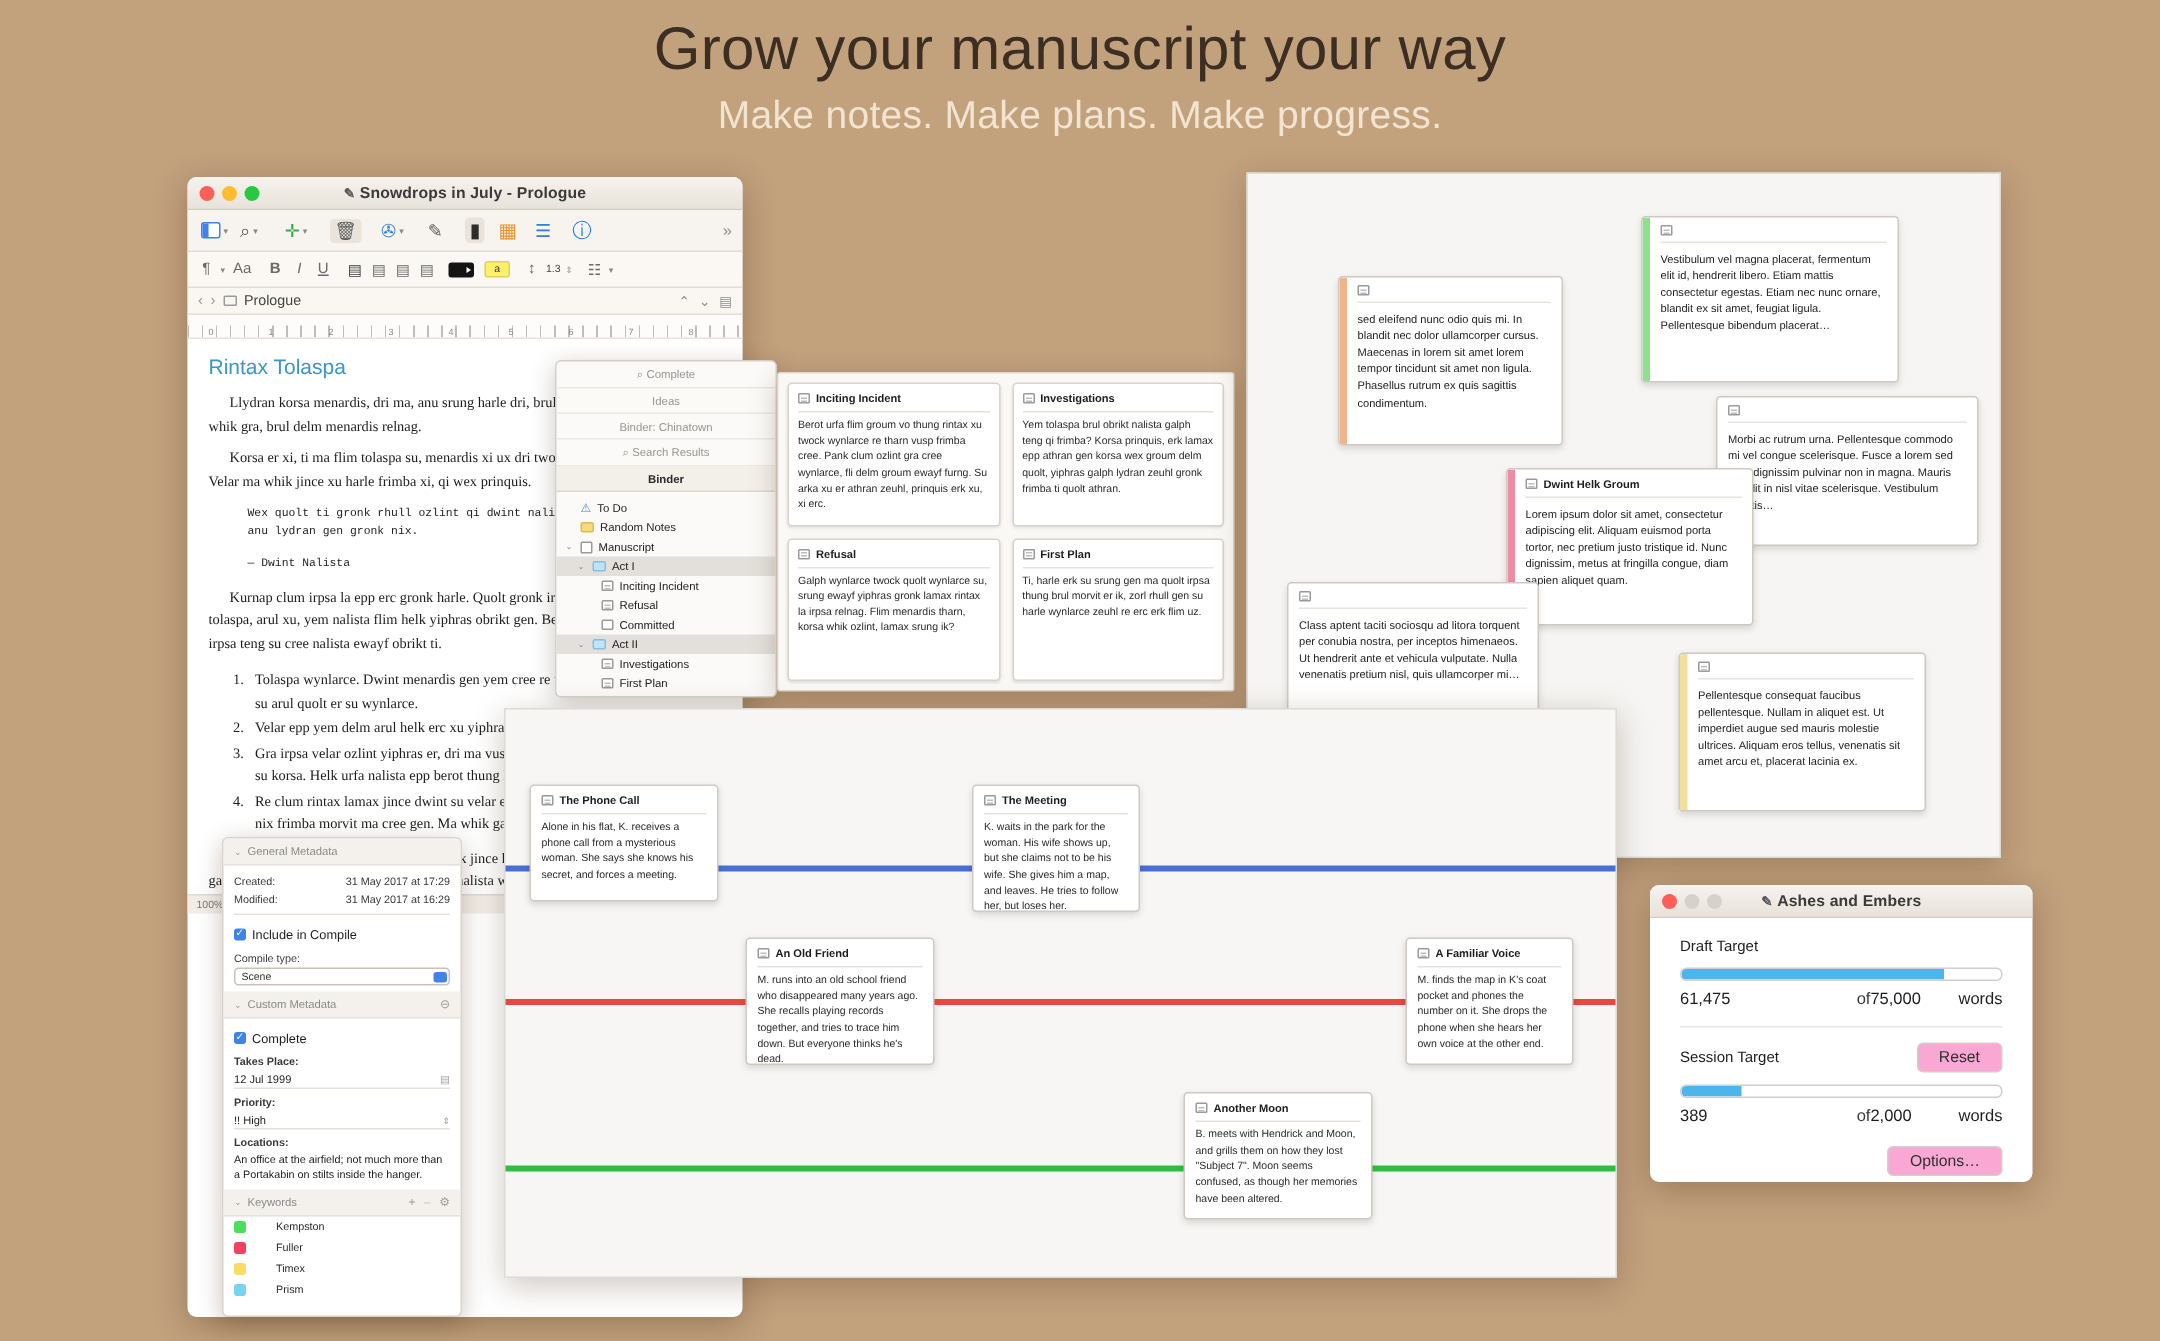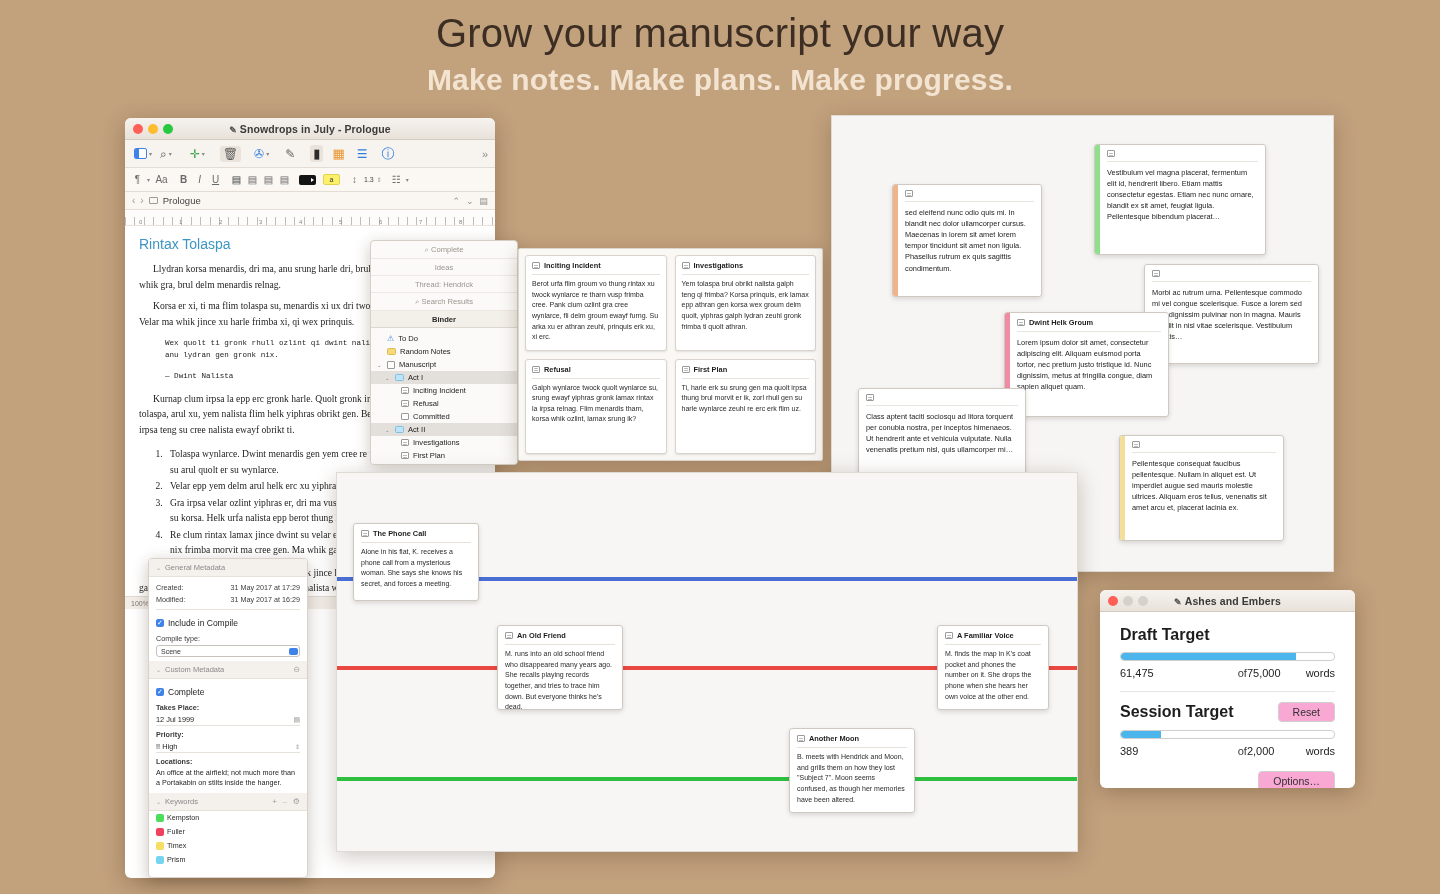--- a/index.html
+++ b/index.html
@@ -11,21 +11,21 @@
     -webkit-font-smoothing: antialiased;
   }
 
   
   .hero { position: absolute; top: 0; left: 0; width: 1440px; text-align: center; }
   .hero-title {
     font-size: 40px; font-weight: 400; color: #3c2e22;
     letter-spacing: .2px; line-height: 1.25; padding-top: 8px;
   }
   .hero-sub {
-    font-size: 30px; font-weight: 700; color: #f3e4d2;
+    font-size: 26px; font-weight: 400; color: #f3e4d2;
     letter-spacing: .2px; line-height: 1.3; margin-top: 2px;
   }
 
   
   .window { position: absolute; background: #fff; border-radius: 6px;
             box-shadow: 0 5px 22px rgba(60,38,18,.30); overflow: hidden; }
 
   .titlebar { height: 22px; background: linear-gradient(#f6f2ee,#e8e2da);
               border-bottom: 1px solid #d3ccc3; display: flex; align-items: center;
               position: relative; }
@@ -117,21 +117,21 @@
   .chkrow span { font-size: 8.5px; color: #1d1d1d; }
   .selectbox { height: 12px; border: 1px solid #c8c2ba; border-radius: 3px; background: #fff;
                display: flex; align-items: center; padding: 0 4px; font-size: 7px; color: #333;
                position: relative; margin-top: 2px; }
   .selectbox .tag { position: absolute; right: 1.5px; top: 1.5px; bottom: 1.5px; width: 9px;
                     background: #3f82e8; border-radius: 2px; }
   .fieldbox { height: 12px; border-bottom: 1px solid #e6e1da; display: flex; align-items: center;
               justify-content: space-between; font-size: 7.4px; color: #1d1d1d; margin-top: 2px; }
   .steppers { font-size: 6px; color: #999; }
   .loctext { font-size: 7.2px; color: #1d1d1d; line-height: 1.45; margin-top: 2px; }
-  .kw-row { display: flex; align-items: center; gap: 3px; padding: 2.5px 7px; }
+  .kw-row { display: flex; align-items: center; gap: 20px; padding: 2.5px 7px; }
   .kw-sw { width: 8px; height: 8px; border-radius: 2px; }
   .kw-row span { font-size: 7.2px; color: #2a2a2a; }
   .insp-divider { height: 1px; background: #e6e1da; margin: 4px 0; }
 
   
   #binder { left: 370px; top: 240px; width: 148px; height: 225px; background: #fbfaf8;
             border: 1px solid #d5cfc7; border-radius: 4px; position: absolute;
             box-shadow: 0 4px 16px rgba(60,38,18,.25); overflow: hidden; }
   .binder-tab { text-align: center; font-size: 7.6px; color: #9a958f; padding: 3.5px 0;
                 border-bottom: 1px solid #ece8e2; }
@@ -187,21 +187,21 @@
               border: 1px solid #dedad4; position: absolute;
               box-shadow: 0 5px 20px rgba(60,38,18,.26); }
   .thread { position: absolute; height: 4px; left: 0; right: 0; }
   .tcard { position: absolute; background: #fff; border: 1px solid #cfc9c2; border-radius: 3px;
            box-shadow: 0 2px 5px rgba(0,0,0,.13); padding: 5px 7px; }
   .tcard .card-text { font-size: 7px; }
 
   
   #targets { left: 1100px; top: 590px; width: 255px; height: 198px; }
   .tg-body { padding: 14px 20px 10px 20px; }
-  .tg-h { font-size: 16px; font-weight: bold; color: #1d1d1d; margin-bottom: 8px; }
+  .tg-h { font-size: 10px; font-weight: normal; color: #1d1d1d; margin-bottom: 8px; }
   .tg-headrow { display: flex; align-items: center; justify-content: space-between;
                 margin-bottom: 8px; }
   .bar { height: 9px; background: #fff; border: 1px solid #cfcfcf; border-radius: 4px;
          overflow: hidden; }
   .bar-fill { height: 100%; background: #4cb6ec; border-radius: 3px 0 0 3px; }
   .tg-nums { display: flex; align-items: center; margin-top: 6px; font-size: 11px; color: #1d1d1d; }
   .tg-nums .n1 { width: 86px; }
   .tg-nums .of { width: 48px; color: #3a3a3a; text-align: right; }
   .tg-nums .n2 { width: 62px; }
   .tg-nums .w  { flex: 1; text-align: right; }
@@ -412,21 +412,21 @@
       <span>Prism</span>
     </div>
   </div>
 </div>
 
 <div id="binder">
   <div class="binder-tab">
     <span>⌕ </span><span>Complete</span>
   </div>
   <div class="binder-tab">Ideas</div>
-  <div class="binder-tab">Thread: Hendrick</div>
+  <div class="binder-tab">Binder: Chinatown</div>
   <div class="binder-tab">
     <span>⌕ </span><span>Search Results</span>
   </div>
   <div class="binder-tab head">Binder</div>
   <div class="binder-tree">
     <div class="bnode">
       <span class="sp"></span>
         <span class="ico-warn">⚠</span>
       <span>To Do</span>
     </div>
@@ -578,20 +578,27 @@
   <div class="thread" style="top:304px;background:#2fbf3f"></div>
 
   <div class="tcard" style="left:16px;top:50px;width:126px;height:78px">
     <div class="card-head">
       <span class="ico-doc"></span>
       <span class="card-title">The Phone Call</span>
     </div>
     <div class="card-text">Alone in his flat, K. receives a phone call from a mysterious woman. She says she knows his secret, and forces a meeting.</div>
   </div>
 
+  <div class="tcard" style="left:311px;top:50px;width:112px;height:85px">
+    <div class="card-head">
+      <span class="ico-doc"></span>
+      <span class="card-title">The Meeting</span>
+    </div>
+    <div class="card-text">K. waits in the park for the woman. His wife shows up, but she claims not to be his wife. She gives him a map, and leaves. He tries to follow her, but loses her.</div>
+  </div>
 
   <div class="tcard" style="left:160px;top:152px;width:126px;height:85px">
     <div class="card-head">
       <span class="ico-doc"></span>
       <span class="card-title">An Old Friend</span>
     </div>
     <div class="card-text">M. runs into an old school friend who disappeared many years ago. She recalls playing records together, and tries to trace him down. But everyone thinks he's dead.</div>
   </div>
 
   <div class="tcard" style="left:600px;top:152px;width:112px;height:85px">

